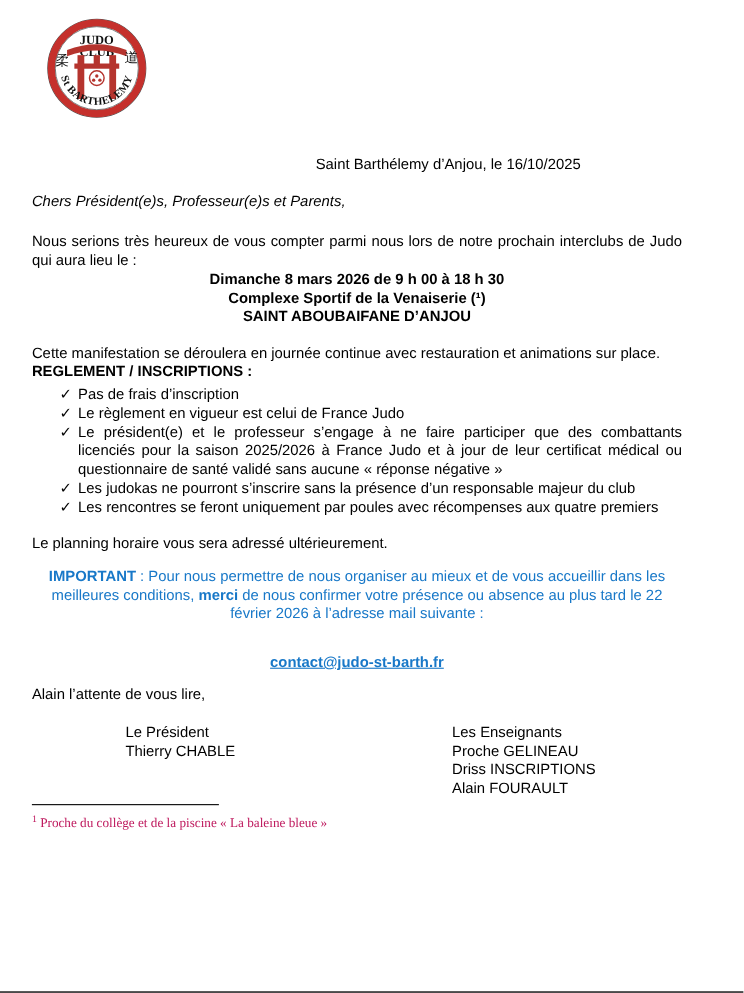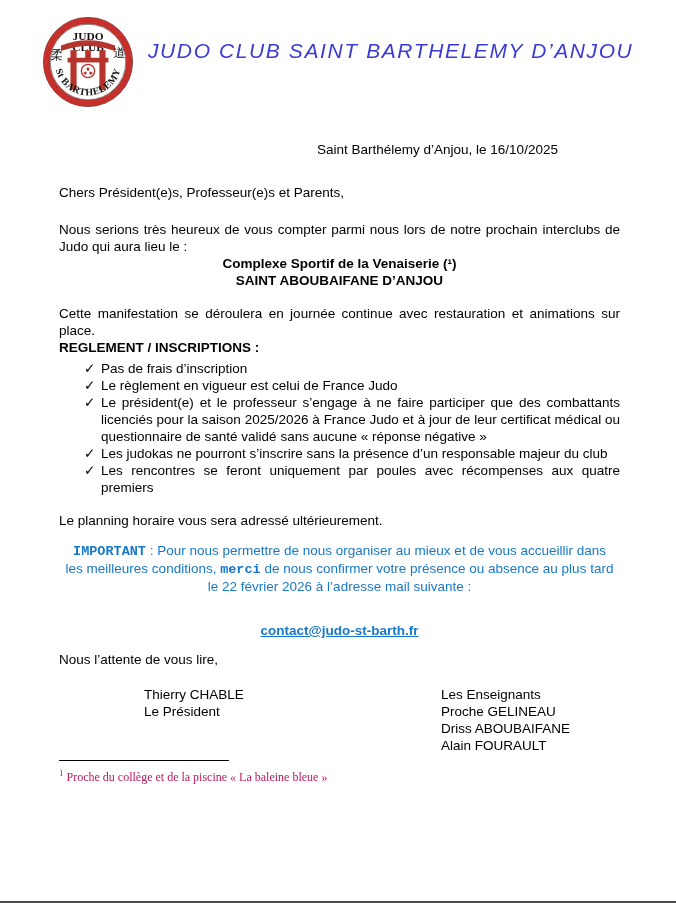--- a/index.html
+++ b/index.html
@@ -12,38 +12,38 @@
     position:relative; overflow:hidden;
   }
   .header { position:relative; height:108px; }
   .logo { position:absolute; left:42px; top:16px; width:92px; height:92px; }
   .club-title {
     position:absolute; left:148px; top:38px; width:500px;
     font-size:21px; line-height:26px; font-style:italic;
     letter-spacing:1.6px; white-space:nowrap;
     color:#3a3ad4; font-weight:500;
   }
-  .content { padding:0 56px 0 59px; }
+  .content { padding:0 56px 0 29px; }
   .date-line { margin-top:33px; margin-left:258px; }
-  .salutation { margin-top:26px; }
+  .salutation { margin-top:16px;font-style:italic; }
   .intro { margin-top:20px; text-align:justify; }
   .event-block { text-align:center; font-weight:bold; }
   .cette { margin-top:16px; text-align:justify; }
   .attirons { margin-top:9px; text-align:justify; }
   .highlight-red { color:#ff0000; font-weight:bold; }
   .rules-heading { font-weight:bold; }
   .rules { margin-top:4px; list-style:none; padding-left:25px; }
   .rule { display:flex; }
   .check { width:17px; flex:none; }
   .rule-text { flex:1; text-align:justify; }
   .planning { margin-top:16px; }
   .important {
     margin-top:13px; text-align:center; color:#1878c8; padding:0 4px;
   }
-  .important b { font-weight:bold;font-family:Liberation Mono, monospace; }
+  .important b { font-weight:bold; }
   .email-row { margin-top:27px; text-align:center; }
   .email-link {
     color:#1878c8; font-weight:bold; text-decoration:underline; cursor:pointer;
   }
   .closing { margin-top:12px; }
   .sig-row { display:flex; margin-top:18px; }
   .sig-left { margin-left:85px; width:200px; }
   .sig-right { margin-left:97px; }
   .footnote-area { margin-top:6px; }
   .footnote-rule { width:170px; border-top:1.5px solid #000; }
@@ -80,31 +80,31 @@
     </g>
     <text x="9" y="45" font-family="DejaVu Sans, sans-serif" font-size="13" fill="#111111">柔</text>
     <text x="75" y="43" font-family="DejaVu Sans, sans-serif" font-size="13" fill="#111111">道</text>
     <defs>
       <path id="arcBottom" d="M 14,54.6 A 35,35 0 0 0 83,54.6" fill="none"></path>
     </defs>
     <text font-family="Liberation Serif, serif" font-size="10.5" font-weight="bold" fill="#111111" letter-spacing="0.5">
       <textPath href="#arcBottom" startOffset="50%" text-anchor="middle">St BARTHELEMY</textPath>
     </text>
   </svg>
-  <div class="club-title">JUDO CLUB SAINT BARTHELEMY D’ANJOU</div>
 </div>
 
 <div class="content">
   <p class="date-line">Saint Barthélemy d’Anjou, le 16/10/2025</p>
 
   <p class="salutation">Chers Président(e)s, Professeur(e)s et Parents,</p>
 
   <p class="intro">Nous serions très heureux de vous compter parmi nous lors de notre prochain interclubs de Judo qui aura lieu le :</p>
 
   <div class="event-block">
+    <div>Dimanche 8 mars 2026 de 9 h 00 à 18 h 30</div>
     <div>Complexe Sportif de la Venaiserie (¹)</div>
     <div>SAINT ABOUBAIFANE D’ANJOU</div>
   </div>
 
   <p class="cette">Cette manifestation se déroulera en journée continue avec restauration et animations sur place.</p>
 
 
   <p class="rules-heading">REGLEMENT / INSCRIPTIONS :</p>
 
   <ul class="rules">
@@ -130,32 +130,32 @@
     </li>
   </ul>
 
   <p class="planning">Le planning horaire vous sera adressé ultérieurement.</p>
 
   <p class="important"><b>IMPORTANT</b><span> : Pour nous permettre de nous organiser au mieux et de vous accueillir dans les meilleures conditions, </span><b>merci</b><span> de nous confirmer votre présence ou absence au plus tard le 22 février 2026 à l’adresse mail suivante :</span></p>
 
   <p class="email-row"><a class="email-link">contact@judo-st-barth.fr</a></p>
 
   <div class="closing">
-    <div>Nous l’attente de vous lire,</div>
+    <div>Alain l’attente de vous lire,</div>
   </div>
 
   <div class="sig-row">
     <div class="sig-left">
+      <div>Le Président</div>
       <div>Thierry CHABLE</div>
-      <div>Le Président</div>
     </div>
     <div class="sig-right">
       <div>Les Enseignants</div>
       <div>Proche GELINEAU</div>
-      <div>Driss ABOUBAIFANE</div>
+      <div>Driss INSCRIPTIONS</div>
       <div>Alain FOURAULT</div>
     </div>
   </div>
 
   <div class="footnote-area">
     <div class="footnote-rule"></div>
     <p class="footnote"><sup>1</sup><span> Proche du collège et de la piscine « La baleine bleue »</span></p>
   </div>
 </div>
 

